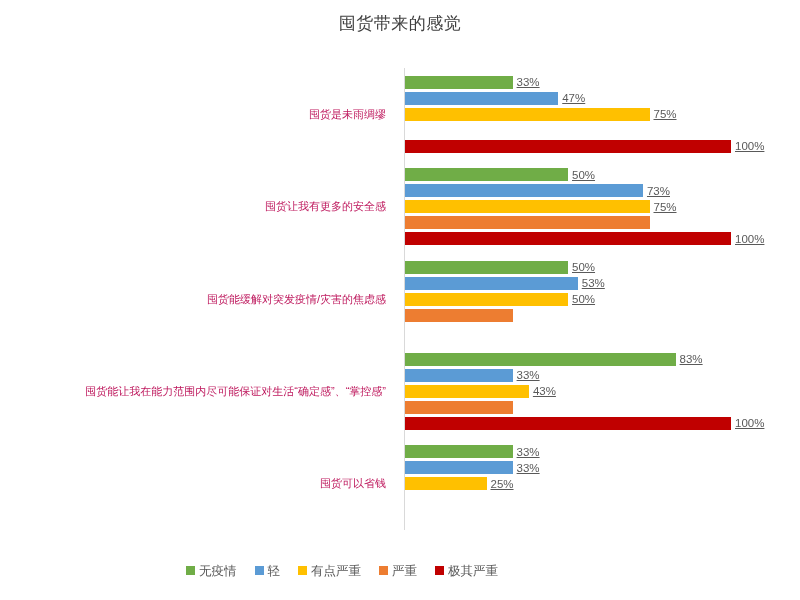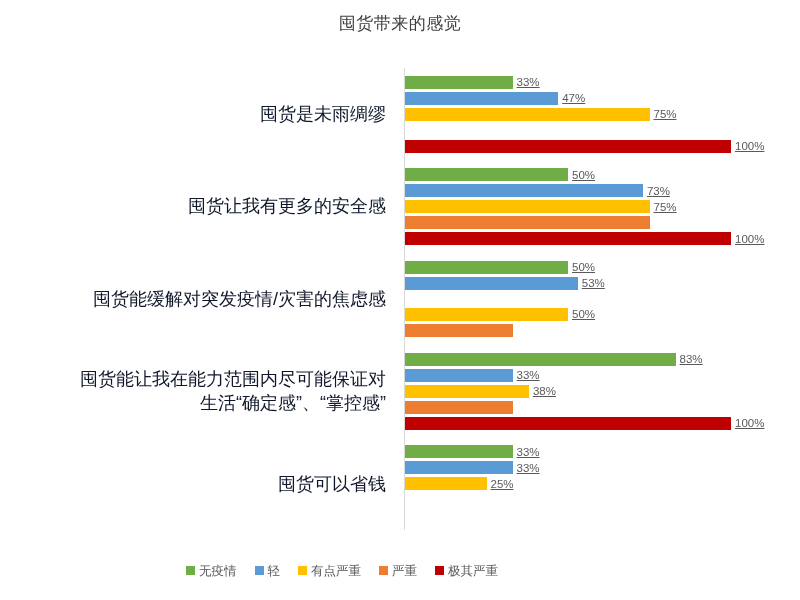--- a/index.html
+++ b/index.html
@@ -66,22 +66,22 @@
     transform: translateY(-50%);
     font-size: 11.5px;
     color: #595959;
     white-space: nowrap;
     padding-left: 4px;
     text-decoration: underline;
   }
   .cat-label {
     position: absolute;
     text-align: right;
-    font-size: 18px;
-    color: #0f172a;
+    font-size: 11px;
+    color: #be185d;
     line-height: 1.35;
     right: 404px;
     width: 330px;
   }
   #legend {
     position: absolute;
     left: 0;
     top: 563px;
     width: 684px;
     text-align: center;
@@ -153,21 +153,21 @@
         <div class="bar-row" style="height: 13px; margin-bottom: 0px;">
           <div class="bar" style="width: 326px; background: rgb(192, 0, 0);"></div>
           <div class="bar-label" style="left: 326px;">100%</div>
         </div>
       </div>
       <div class="cat-group" style="top: 192.5px; height: 77px;">
         <div class="bar-row" style="height: 13px; margin-bottom: 3px;">
           <div class="bar" style="width: 163px; background: rgb(112, 173, 71);"></div>
           <div class="bar-label" style="left: 163px;">50%</div>
         </div>
-        <div class="bar-row" style="height: 13px; margin-bottom: 18px;">
+        <div class="bar-row" style="height: 13px; margin-bottom: 3px;">
           <div class="bar" style="width: 172.78px; background: rgb(91, 155, 213);"></div>
           <div class="bar-label" style="left: 172.78px;">53%</div>
         </div>
         <div class="bar-row" style="height: 13px; margin-bottom: 3px;">
           <div class="bar" style="width: 163px; background: rgb(255, 192, 0);"></div>
           <div class="bar-label" style="left: 163px;">50%</div>
         </div>
         <div class="bar-row" style="height: 13px; margin-bottom: 3px;">
           <div class="bar" style="width: 107.58px; background: rgb(237, 125, 49);"></div>
         </div>
@@ -177,21 +177,21 @@
         <div class="bar-row" style="height: 13px; margin-bottom: 3px;">
           <div class="bar" style="width: 270.58px; background: rgb(112, 173, 71);"></div>
           <div class="bar-label" style="left: 270.58px;">83%</div>
         </div>
         <div class="bar-row" style="height: 13px; margin-bottom: 3px;">
           <div class="bar" style="width: 107.58px; background: rgb(91, 155, 213);"></div>
           <div class="bar-label" style="left: 107.58px;">33%</div>
         </div>
         <div class="bar-row" style="height: 13px; margin-bottom: 3px;">
           <div class="bar" style="width: 123.88px; background: rgb(255, 192, 0);"></div>
-          <div class="bar-label" style="left: 123.88px;">38%</div>
+          <div class="bar-label" style="left: 123.88px;">43%</div>
         </div>
         <div class="bar-row" style="height: 13px; margin-bottom: 3px;">
           <div class="bar" style="width: 107.58px; background: rgb(237, 125, 49);"></div>
         </div>
         <div class="bar-row" style="height: 13px; margin-bottom: 0px;">
           <div class="bar" style="width: 326px; background: rgb(192, 0, 0);"></div>
           <div class="bar-label" style="left: 326px;">100%</div>
         </div>
       </div>
       <div class="cat-group" style="top: 377.3px; height: 77px;">

